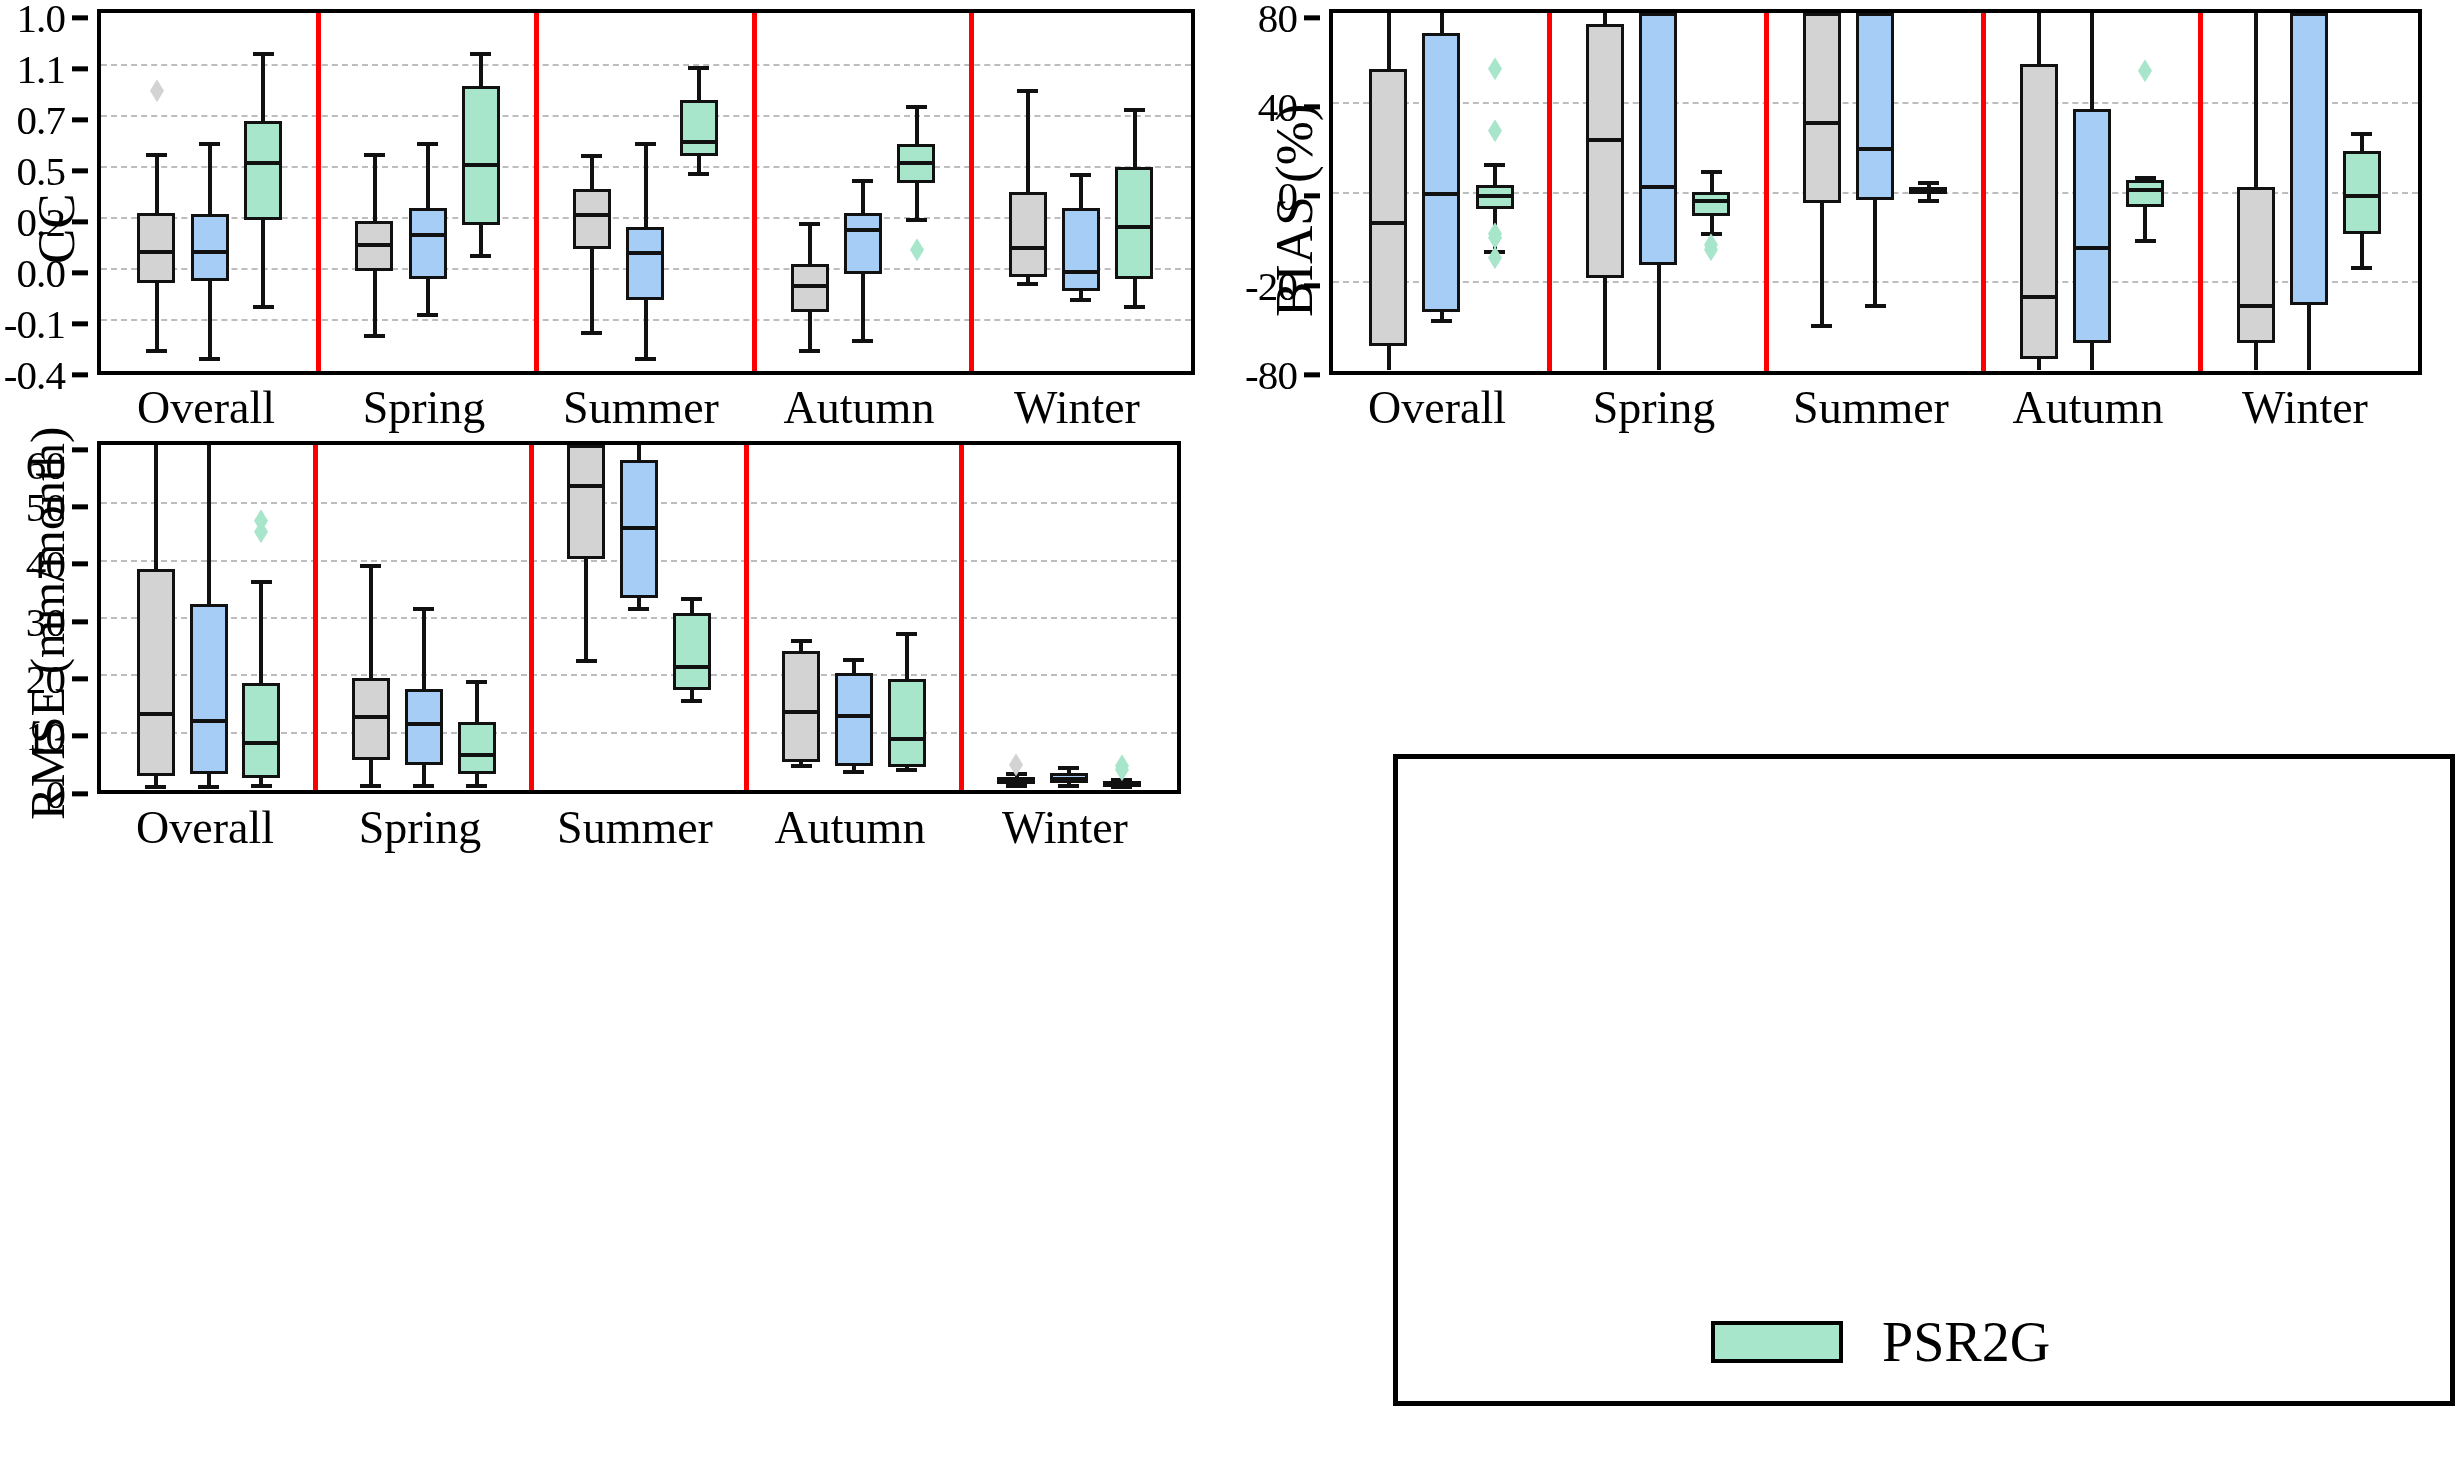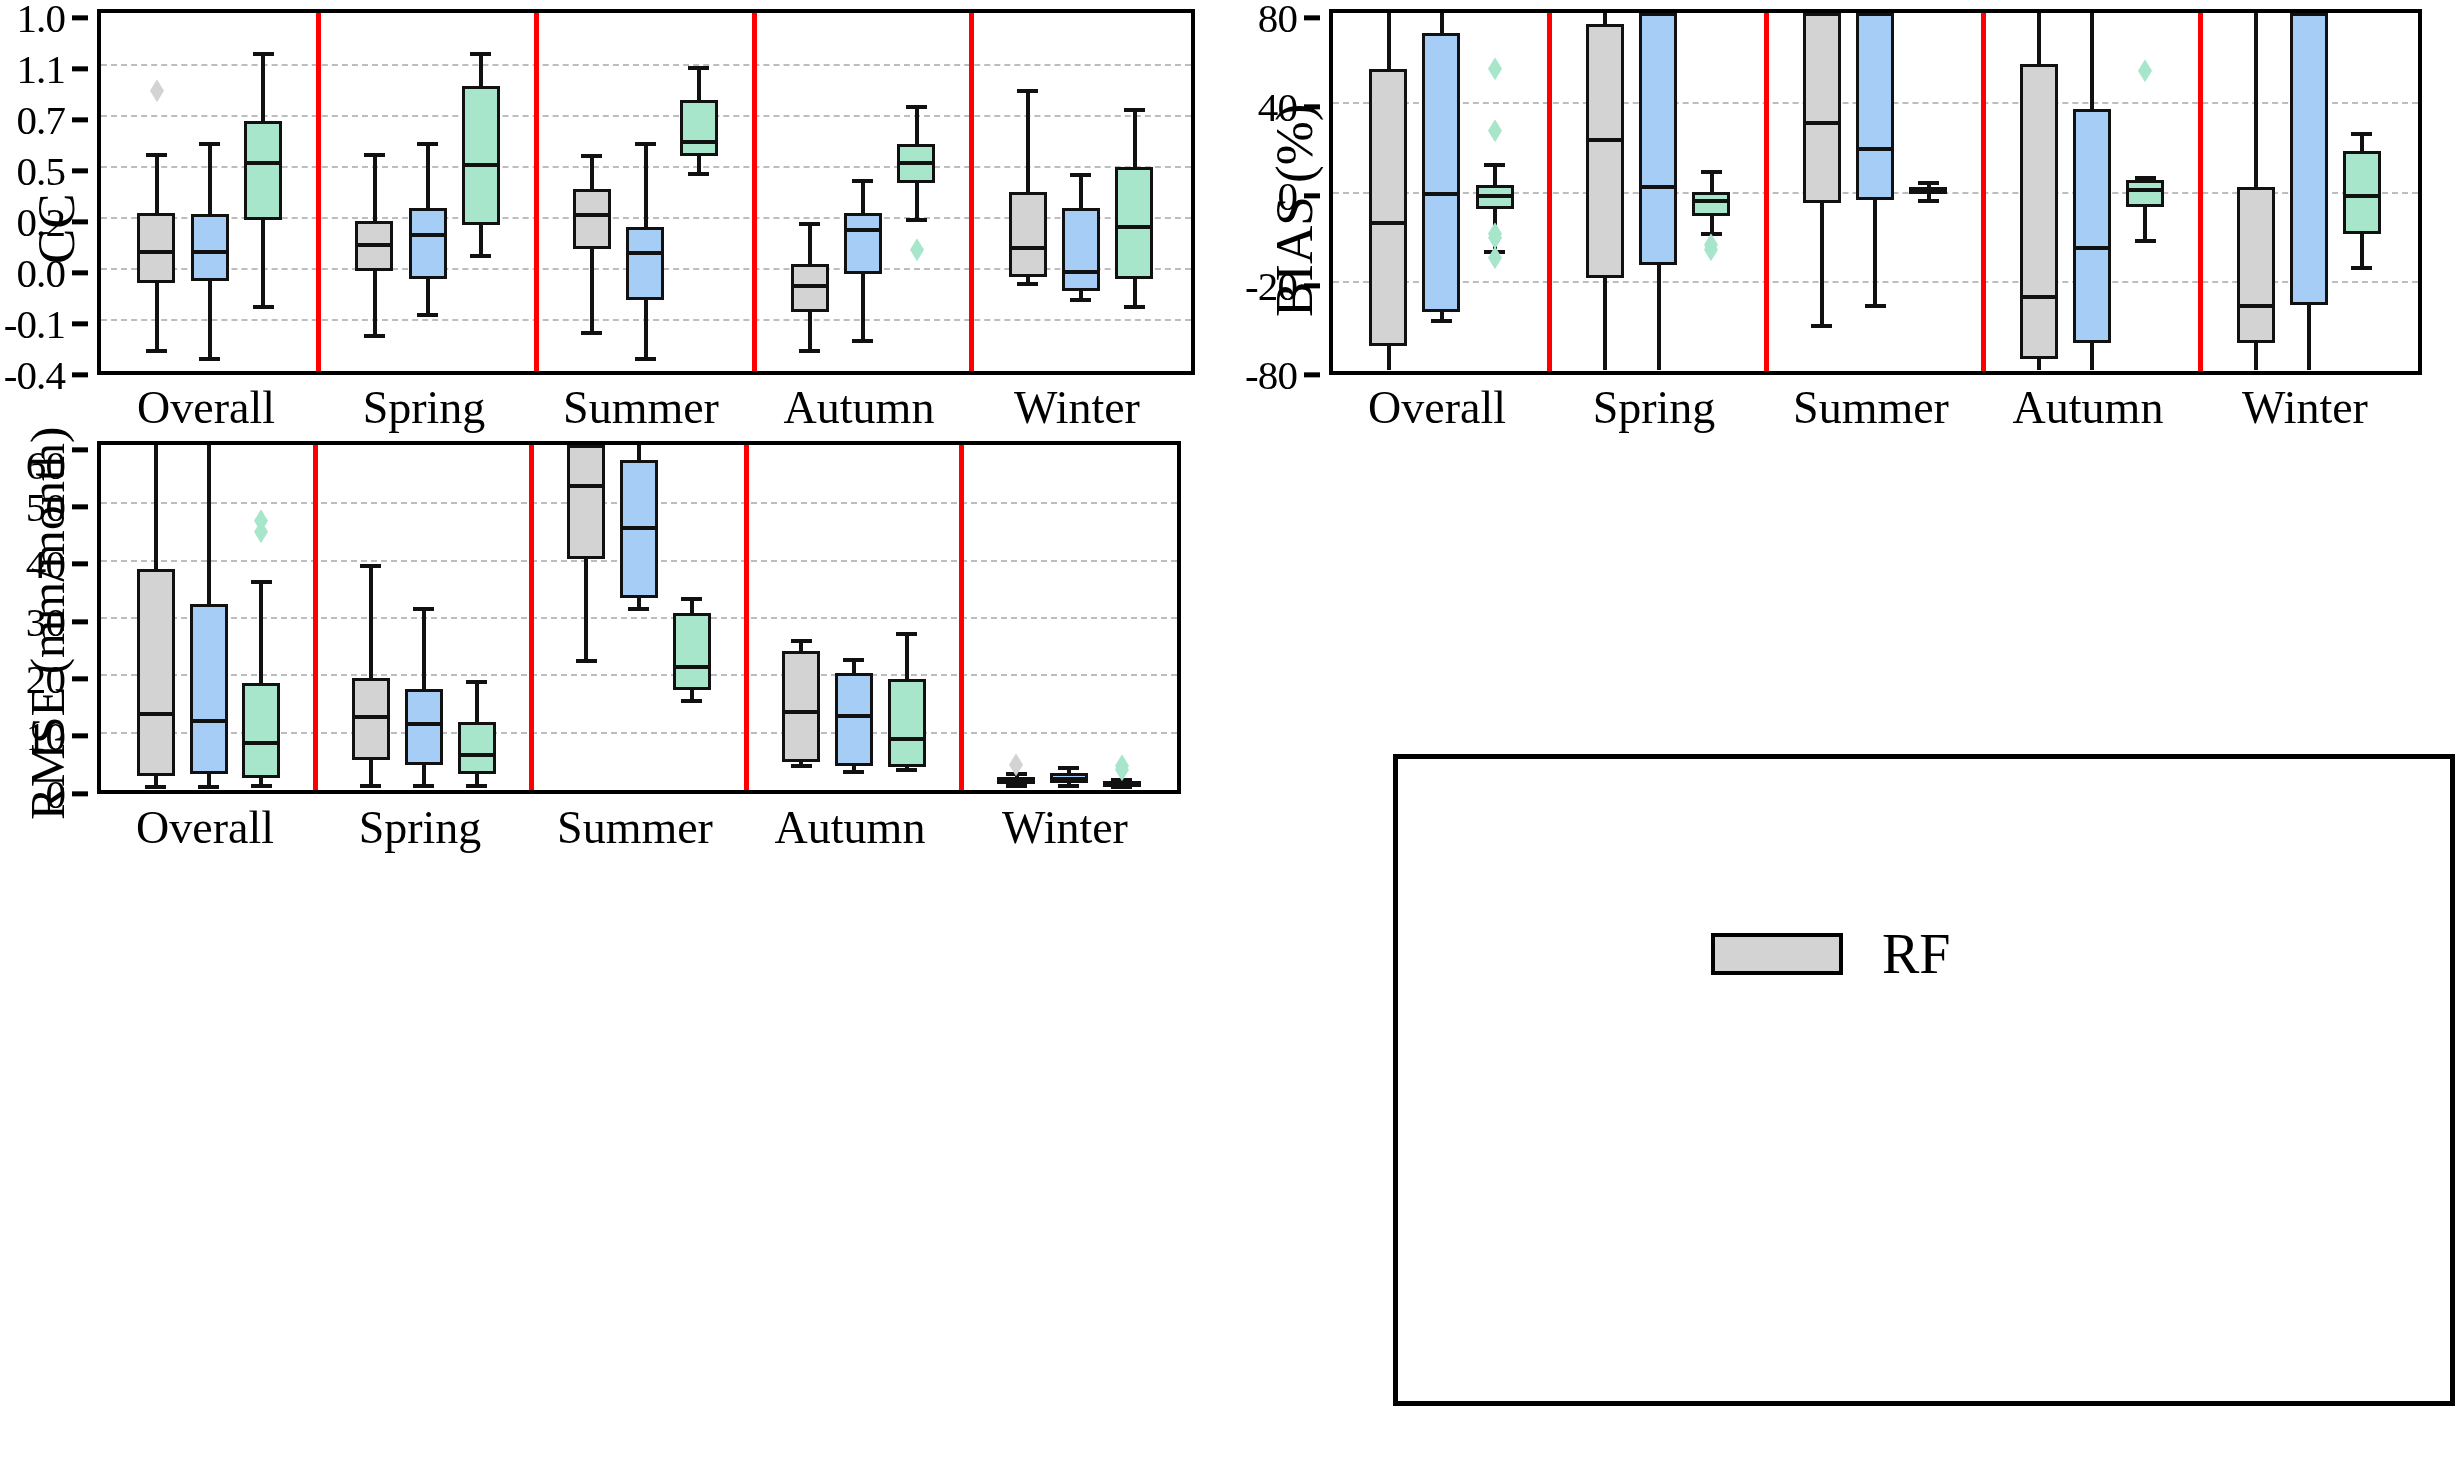--- a/index.html
+++ b/index.html
@@ -369,21 +369,21 @@
         <div class="xtick" style="left: 108px; top: 0px;">Overall</div>
         <div class="xtick" style="left: 323px; top: 0px;">Spring</div>
         <div class="xtick" style="left: 538px; top: 0px;">Summer</div>
         <div class="xtick" style="left: 753px; top: 0px;">Autumn</div>
         <div class="xtick" style="left: 968px; top: 0px;">Winter</div>
       </div>
   </div>
 
   <div class="legendbox" style="left:1393px;top:754px;width:1062px;height:652px;">
     <div id="legend-rows" style="position:absolute;left:0;top:0;width:100%;height:100%;">
-        <div class="lg-row" style="left: 313px; top: 163px;">
-          <div class="lg-swatch" style="background: rgb(211, 211, 211);"></div>
-          <div class="lg-label">RF</div>
+        <div class="lg-row" style="left: 313px; top: 551px;">
+          <div class="lg-swatch" style="background: rgb(168, 230, 203);"></div>
+          <div class="lg-label">PSR2G</div>
         </div>
       </div>
   </div>
 
 </div>
 
 
 </body></html>

